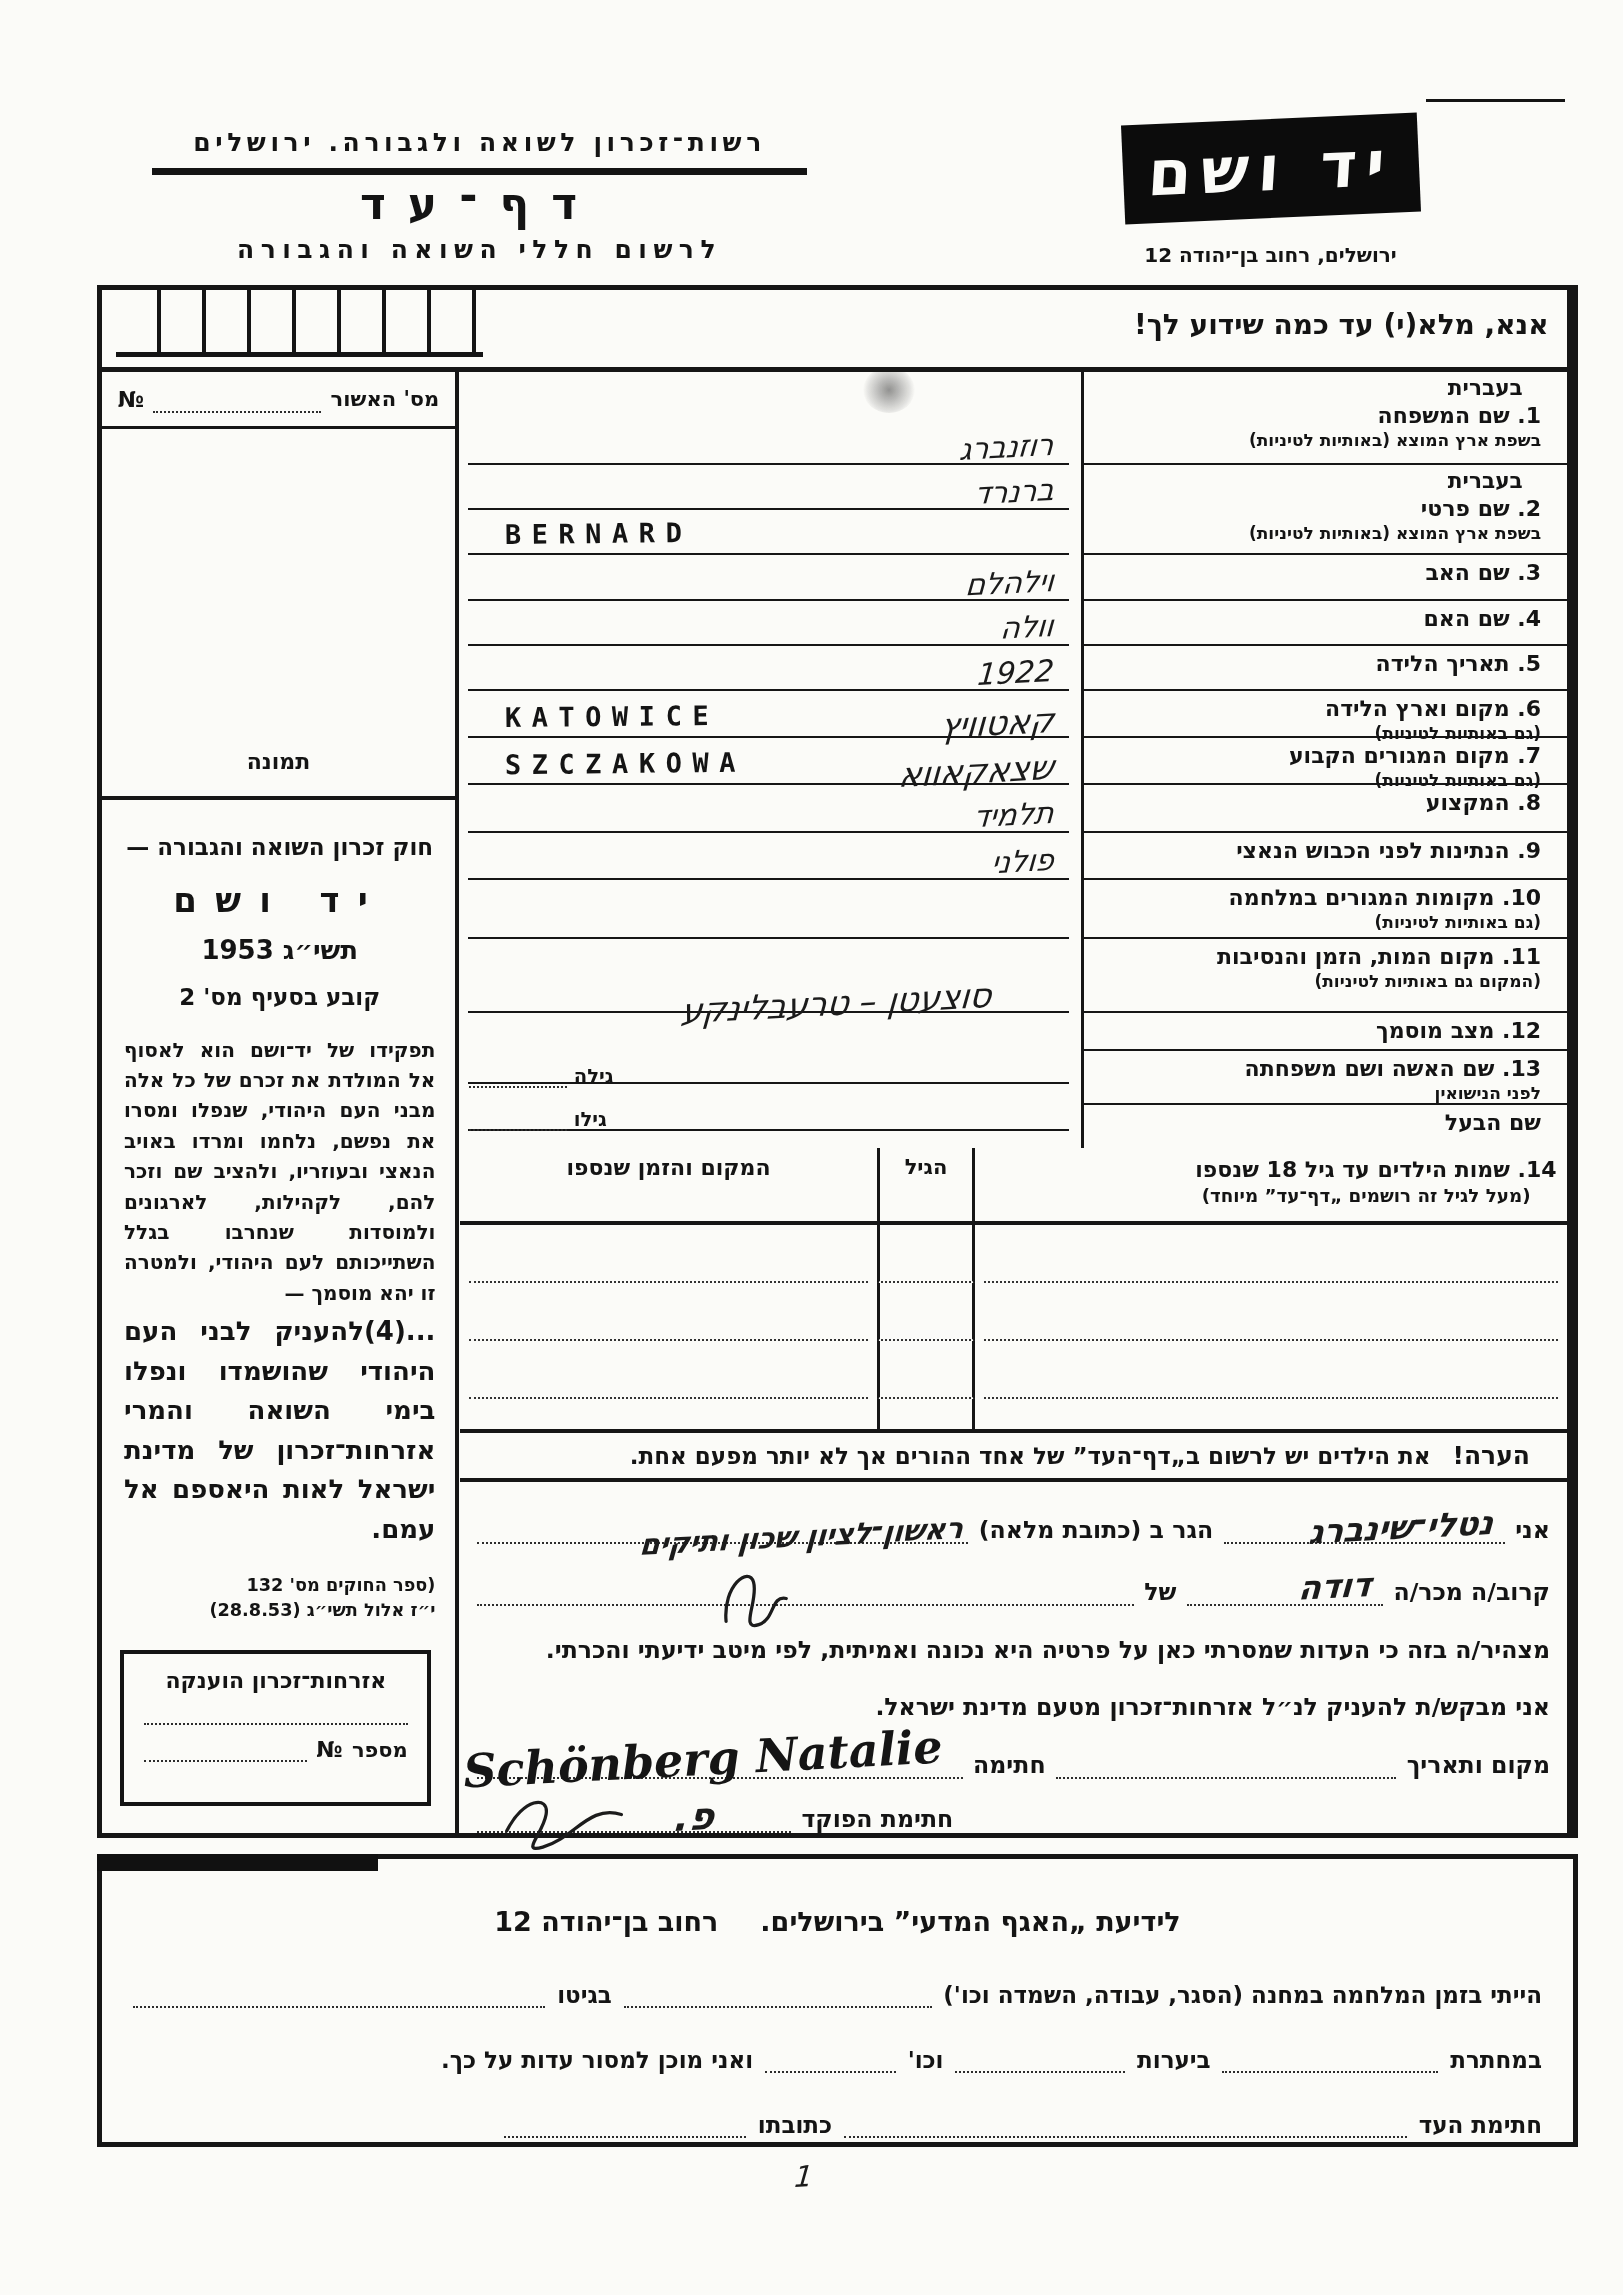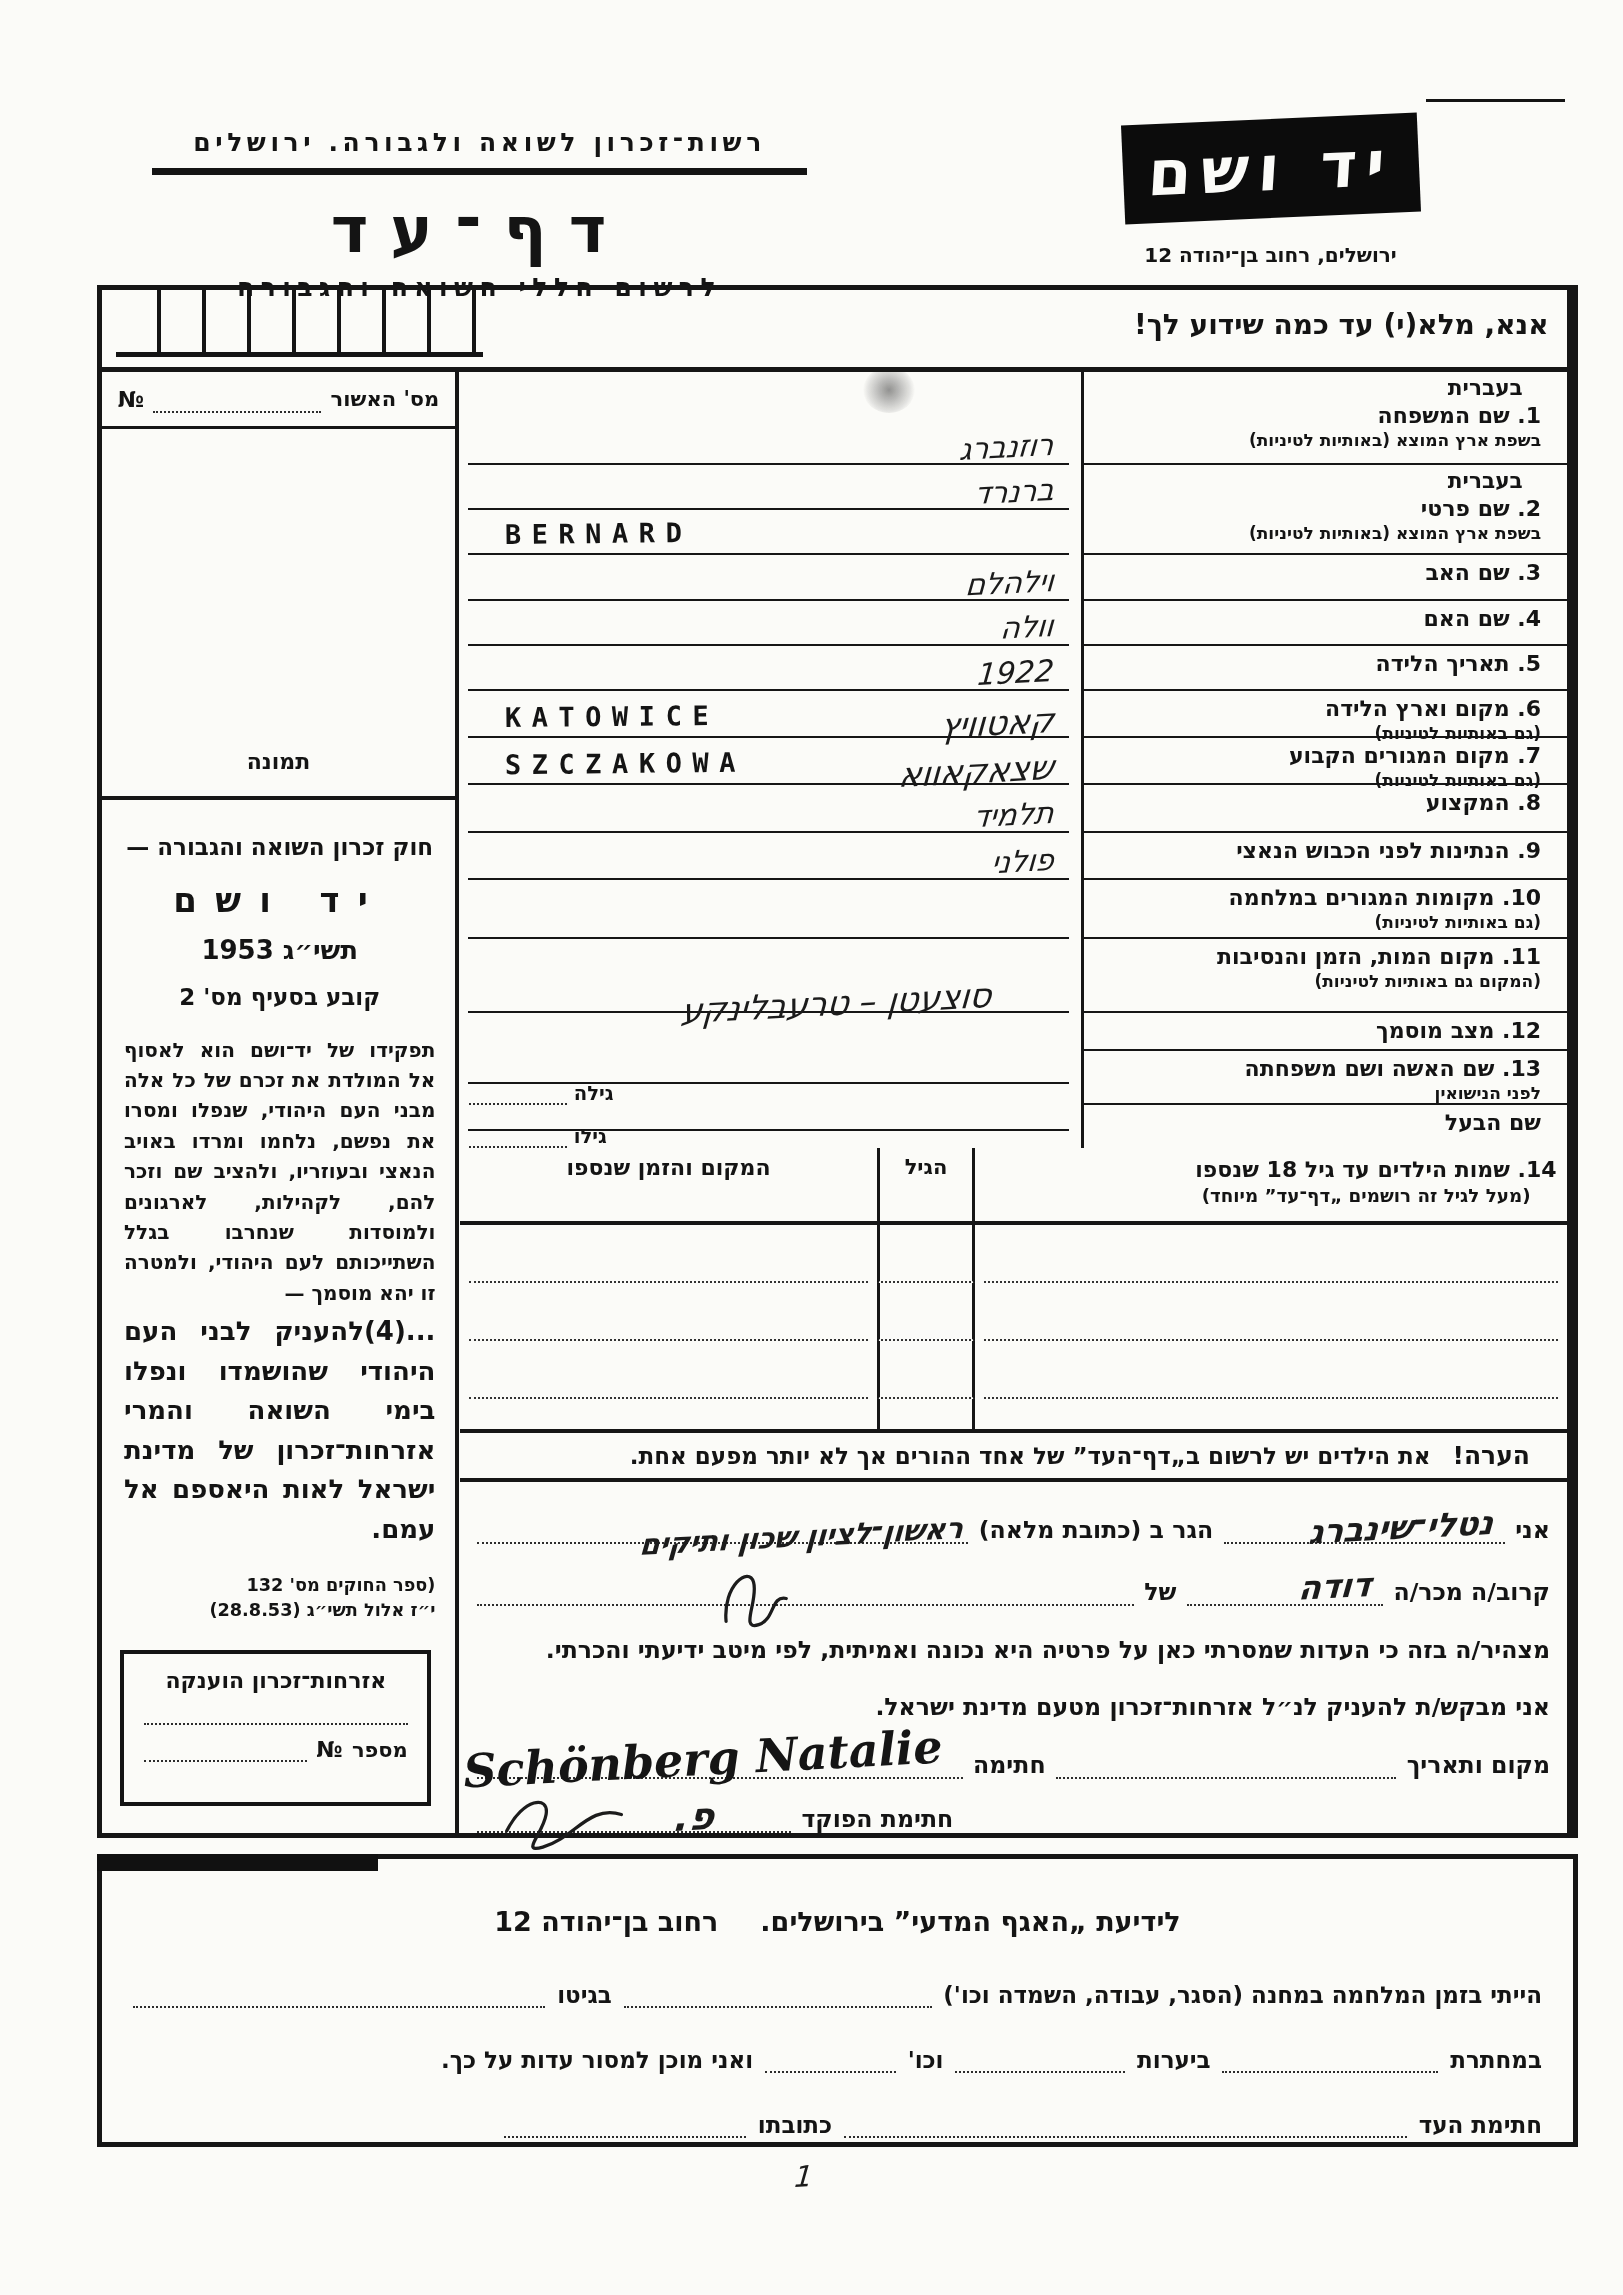--- a/index.html
+++ b/index.html
@@ -13,21 +13,21 @@
   .artifact-line{position:absolute; top:99px; right:58px; width:139px; height:3.3px; background:#141414;}
   .logo-box{
     position:absolute; top:119px; right:204px; width:296px; height:99px;
     background:#0c0c0c; transform:rotate(-2.5deg);
     display:flex; align-items:center; justify-content:center;
   }
   .logo-box span{color:#fbfbf8; font-size:63px; font-weight:bold; letter-spacing:9.2px; transform:skewX(-6deg);}
   .hq-address{position:absolute; top:243px; right:156px; width:393px; text-align:center; font-size:20px; font-weight:bold;}
   .masthead{position:absolute; top:128px; left:152px; width:655px; text-align:center;}
   .authority-line{font-size:25px; font-weight:bold; letter-spacing:4.6px; padding-bottom:10.5px; border-bottom:7.2px solid #141414;}
-  .form-title{margin-top:18px; font-size:64px; font-weight:bold; letter-spacing:22px;}
+  .form-title{margin-top:3px; font-size:44px; font-weight:bold; letter-spacing:22px;}
   .form-subtitle{margin-top:6.5px; font-size:25px; font-weight:bold; letter-spacing:6.5px;}
   .stain{position:absolute; top:367px; left:863px; width:52px; height:46px; border-radius:50%;
     background:radial-gradient(circle, rgba(60,60,60,.55), rgba(120,120,120,.18) 60%, transparent 75%); filter:blur(0.7px);}
   
   .main-box{
     position:absolute; top:285px; left:97px; width:1481px; height:1553px;
     border:5.2px solid #161616; border-right-width:11.8px; box-sizing:border-box;
   }
   .top-strip{position:relative; height:77px; border-bottom:5.2px solid #161616;}
   .instruction{position:absolute; right:18.3px; top:18.3px; font-size:28px; font-weight:bold;}
@@ -83,21 +83,21 @@
   .vline .hw{position:absolute; right:17px; bottom:1.3px; font-size:30px;}
   .vline .hw.big{font-size:34px; bottom:-3.9px;}
   .hand-caps{
     position:absolute; left:37px; bottom:3.9px;
     font-family:"DejaVu Sans Mono", monospace; font-size:27px; letter-spacing:10.5px; font-weight:bold;
     transform:rotate(-0.6deg); direction:ltr;
   }
   .opts{position:absolute; bottom:2.6px; right:118px; display:flex; align-items:flex-end; gap:6.5px;}
   .opts .lbl{font-size:21.6px; font-weight:bold; white-space:nowrap;}
   .opts .dotline{width:59px; height:6.5px;}
-  .ageline{position:absolute; bottom:0; left:9.2px; display:flex; align-items:flex-end; gap:6.5px;}
+  .ageline{position:absolute; bottom:17px; left:9.2px; display:flex; align-items:flex-end; gap:6.5px;}
   .ageline .lbl{font-size:19.6px; font-weight:bold;}
   .ageline .dotline{width:98px; height:6.5px;}
   .r13 .fvalue .vline{flex:0 0 31px;}
   .r14 .fvalue .vline{flex:0 0 23.6px;}
   
   .ctable{height:295px; display:grid; grid-template-columns:592px 98px 1fr; grid-template-rows:77px 58px 58px 58px 1fr;}
   .ctable .cell{box-sizing:border-box;}
   .ctable .hdr{border-bottom:4.6px solid #161616; padding:6.5px 10.5px;}
   .c-names{padding-right:17px;}
   .c-names .t{font-size:22px; font-weight:bold; line-height:29px;}

